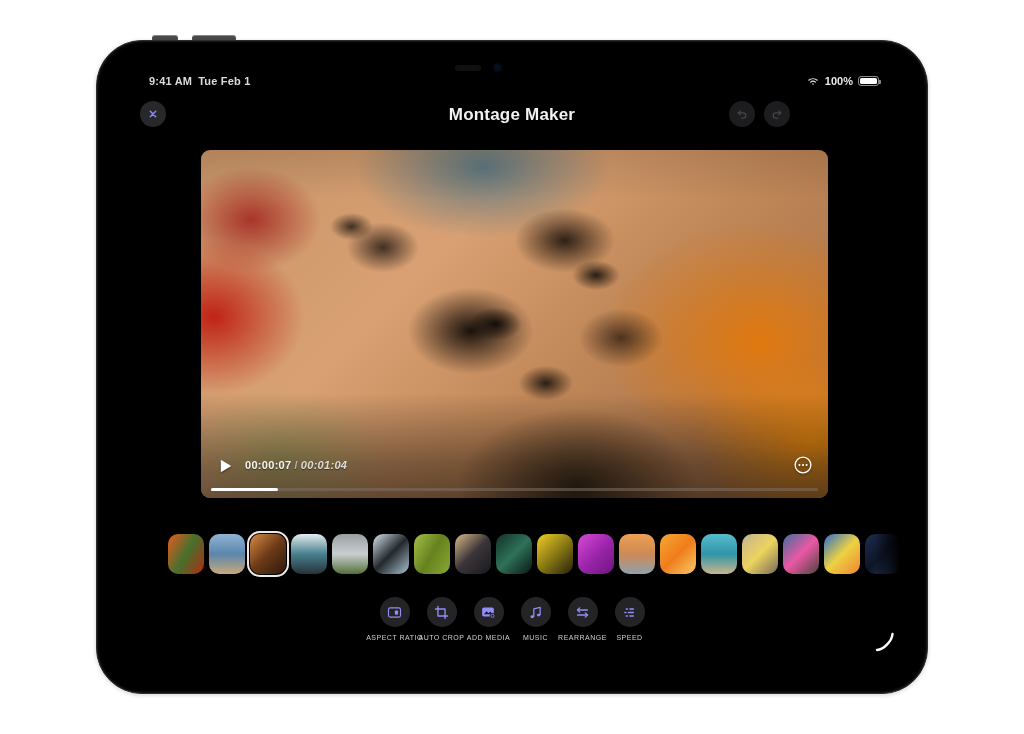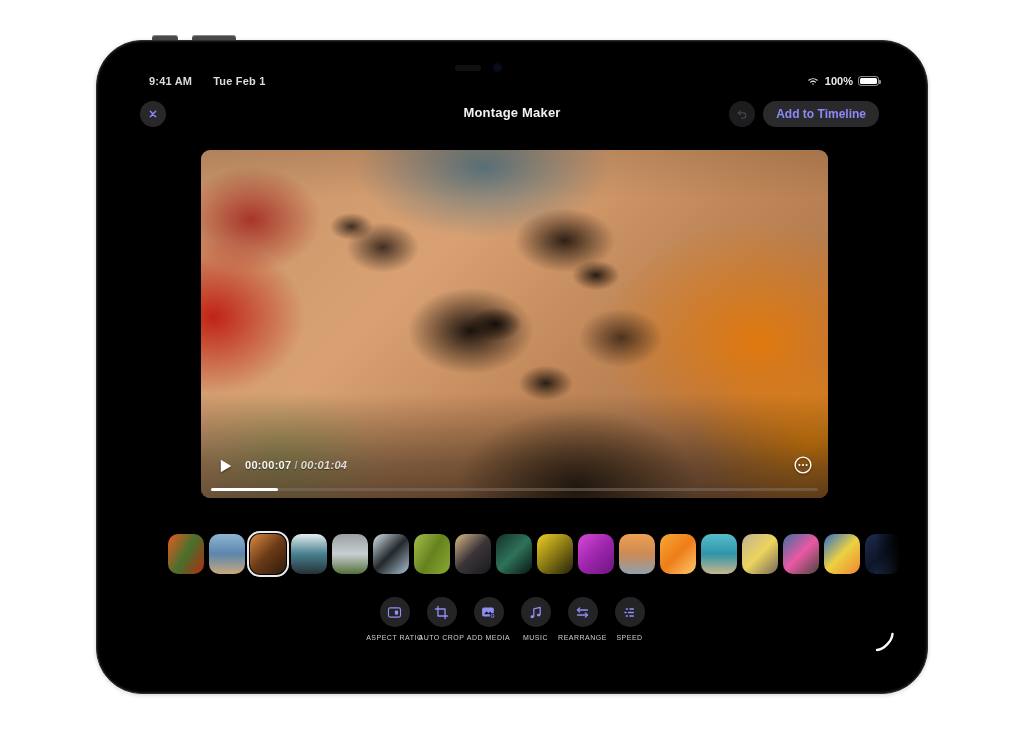--- a/index.html
+++ b/index.html
@@ -12,39 +12,39 @@
   .bump2 { left:192px; width:44px; }
   .ipad { position:absolute; left:96px; top:40px; width:832px; height:654px; background:#000;
           border-radius:46px; border:1px solid #2e2e30;
           box-shadow: inset 0 0 3px rgba(255,255,255,.22), 0 1px 4px rgba(0,0,0,.18); }
   .camera { position:absolute; left:398px; top:24px; width:5px; height:5px; border-radius:50%;
             background:#0a0d1e; box-shadow:0 0 3px 1px rgba(40,70,160,.35); }
   .camera-pill { position:absolute; left:358px; top:24px; width:26px; height:6px; border-radius:3px; background:#101012; }
 
   
   .statusbar { position:absolute; left:52px; right:48px; top:32px; height:16px; display:flex; justify-content:space-between; align-items:center; }
-  .status-left { display:flex; gap:21px; font-size:11px; font-weight:700; color:#dcdcdc; letter-spacing:.2px; }
+  .status-left { display:flex; gap:6px; font-size:11px; font-weight:700; color:#dcdcdc; letter-spacing:.2px; }
   .status-right { display:flex; align-items:center; gap:5px; color:#e9e9e9; }
   .status-right .pct { font-size:11px; font-weight:700; }
   .icon-wifi { width:14px; height:12px; color:#e9e9e9; }
   .icon-wifi svg { width:100%; height:100%; display:block; }
   .battery { position:relative; width:21px; height:10px; border:1px solid rgba(255,255,255,.55); border-radius:3px; }
   .battery .level { position:absolute; left:1px; top:1px; bottom:1px; width:17px; background:#fff; border-radius:1.5px; }
   .battery .tip { position:absolute; right:-3px; top:2.5px; width:1.8px; height:4px; background:rgba(255,255,255,.55); border-radius:0 1px 1px 0; }
 
   
   .navrow { position:absolute; left:0; right:0; top:60px; height:28px; }
   .circle-btn { position:absolute; width:26px; height:26px; border-radius:50%; background:#28282a; display:flex; align-items:center; justify-content:center; cursor:pointer; }
   .circle-btn svg { display:block; }
   .close-btn { left:43px; top:0; color:var(--accent); }
   .close-btn svg { width:12px; height:12px; }
   .undo-btn { left:632px; top:0; background:#1d1d1f; color:#474749; }
   .redo-btn { left:667px; top:0; background:#1d1d1f; color:#474749; }
   .undo-btn svg,.redo-btn svg { width:14px; height:14px; }
-  .page-title { position:absolute; left:0; right:0; top:4px; text-align:center; font-size:13px; font-weight:700; color:#f2f2f2; letter-spacing:.2px; }
+  .page-title { position:absolute; left:0; right:0; top:4px; text-align:center; font-size:17px; font-weight:700; color:#f2f2f2; letter-spacing:.2px; }
   .add-pill { position:absolute; right:48px; top:0; height:26px; padding:0 13px; border-radius:14px; background:#2a2a2c;
               display:flex; align-items:center; font-size:12px; font-weight:700; color:var(--accent); cursor:pointer; }
 
   
   .video { position:absolute; left:104px; top:109px; width:627px; height:348px; border-radius:9px; overflow:hidden; background:#20150d; }
   .video-art { position:absolute; inset:0;
     background:
       radial-gradient(90px 62px at 43% 52%, rgba(10,6,4,.92), transparent 70%),
       radial-gradient(72px 46px at 58% 26%, rgba(18,11,7,.85), transparent 70%),
       radial-gradient(60px 42px at 67% 54%, rgba(28,16,10,.7), transparent 70%),
@@ -141,21 +141,20 @@
           </span>
         </div>
       <div class="circle-btn redo-btn">
           <span>
             <svg viewBox="0 0 24 24" width="14" height="14" fill="none" stroke="currentColor" stroke-width="2" stroke-linecap="round" stroke-linejoin="round">
               <path d="M15 6.5L18.5 10 15 13.5"></path>
               <path d="M18.5 10H10a4.5 4.5 0 1 0 0 9h3"></path>
             </svg>
           </span>
         </div>
-      <div class="add-pill">Add to Timeline</div>
     </div>
 
     <div class="video">
       <div class="video-art"></div>
       <div class="video-shade"></div>
       <div class="play-btn"><span><svg viewBox="0 0 24 24" fill="currentColor">
               <path d="M7 4.5v15l12.5-7.5z"></path>
             </svg></span></div>
       <div class="time-row">
         <span class="time-current">00:00:07</span><span class="time-sep">/</span><span class="time-duration">00:01:04</span>

